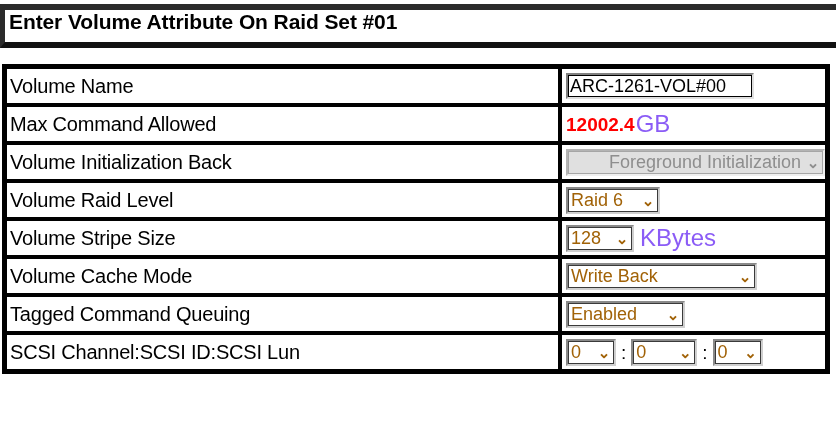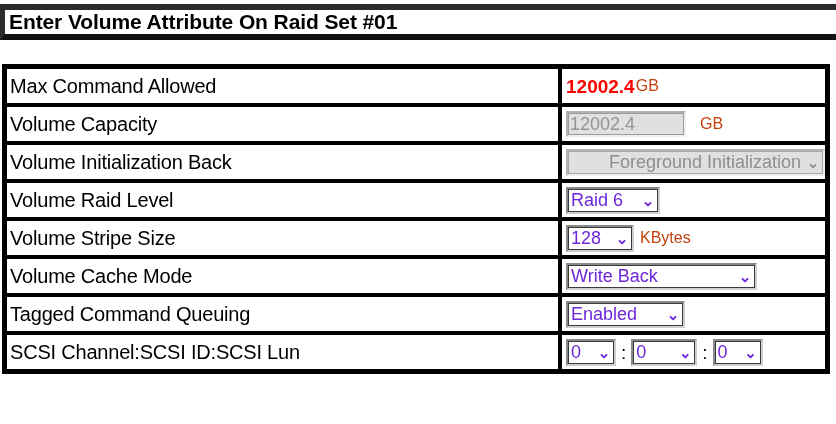--- a/index.html
+++ b/index.html
@@ -19,21 +19,21 @@
   .title-bar {
     position: absolute;
     left: 0px;
     top: 4px;
     width: 836px;
     box-sizing: border-box;
     border-top: 6px solid #2b2b2b;
     border-bottom: 6px solid #111111;
     border-left: 5px solid #2b2b2b;
     background: #ffffff;
-    height: 36px;
+    height: 44px;
   }
   .title-text {
     font-size: 21px;
     font-weight: bold;
     line-height: 24px;
     padding-left: 4px;
     white-space: nowrap;
     letter-spacing: -0.1px;
   }
 
@@ -110,21 +110,21 @@
     display: inline-flex;
     align-items: center;
     height: 27px;
     border: 2px solid;
     border-color: #8a8a8a #cfcfcf #cfcfcf #8a8a8a;
     outline: 1px solid #3a3a3a;
     outline-offset: -3px;
     background: #ffffff;
     font-size: 18px;
     line-height: 20px;
-    color: #6d28d9;
+    color: #a16207;
     padding: 0 2px 0 3px;
   }
   .sel .sel-label {
     flex: 1 1 auto;
     white-space: nowrap;
     overflow: hidden;
   }
   .sel .caret {
     flex: 0 0 auto;
     width: 16px;
@@ -143,24 +143,24 @@
   .sel-initmode { width: 259px; padding-left: 41px; }
   .sel-raid     { width: 94px; }
   .sel-stripe   { width: 68px; }
   .sel-cache    { width: 191px; }
   .sel-tcq      { width: 119px; align-items: center; }
   .sel-scsi-a   { width: 50px; }
   .sel-scsi-b   { width: 66px; }
   .sel-scsi-c   { width: 50px; }
 
   .unit {
-    font-size: 16px;
+    font-size: 24px;
     line-height: 22px;
     margin-left: 6px;
-    color: #c2410c;
+    color: #8b5cf6;
   }
   .unit-tight { margin-left: 1px; }
   .unit-gb-cap { margin-left: 14px; }
 
   .capacity-max {
     font-size: 19px;
     font-weight: bold;
     line-height: 21px;
     color: #ff0000;
   }
@@ -175,44 +175,43 @@
 </head>
 <body>
 
 <div class="title-bar">
   <div class="title-text">Enter Volume Attribute On Raid Set #01</div>
 </div>
 
 <table class="attr-table">
   <tbody>
 
+    <tr>
+      <td class="label-cell">
+        <div class="label-text">Volume Name</div>
+      </td>
+      <td class="value-cell">
+        <div class="value-inner">
+          <input class="txt txt-volname" type="text" value="ARC-1261-VOL#00" style="">
+        </div>
+      </td>
+    </tr>
 
     <tr>
       <td class="label-cell">
         <div class="label-text">Max Command Allowed</div>
       </td>
       <td class="value-cell">
         <div class="value-inner">
           <span class="capacity-max">12002.4</span>
           <span class="unit unit-tight">GB</span>
         </div>
       </td>
     </tr>
 
-    <tr>
-      <td class="label-cell">
-        <div class="label-text">Volume Capacity</div>
-      </td>
-      <td class="value-cell">
-        <div class="value-inner">
-          <input class="txt txt-disabled" type="text" disabled="" value="12002.4" style="">
-          <span class="unit unit-gb-cap">GB</span>
-        </div>
-      </td>
-    </tr>
 
     <tr>
       <td class="label-cell">
         <div class="label-text">Volume Initialization Back</div>
       </td>
       <td class="value-cell">
         <div class="value-inner">
           <div class="sel sel-disabled sel-initmode">
             <span class="sel-label">Foreground Initialization</span>
             <span class="caret">⌄</span>

